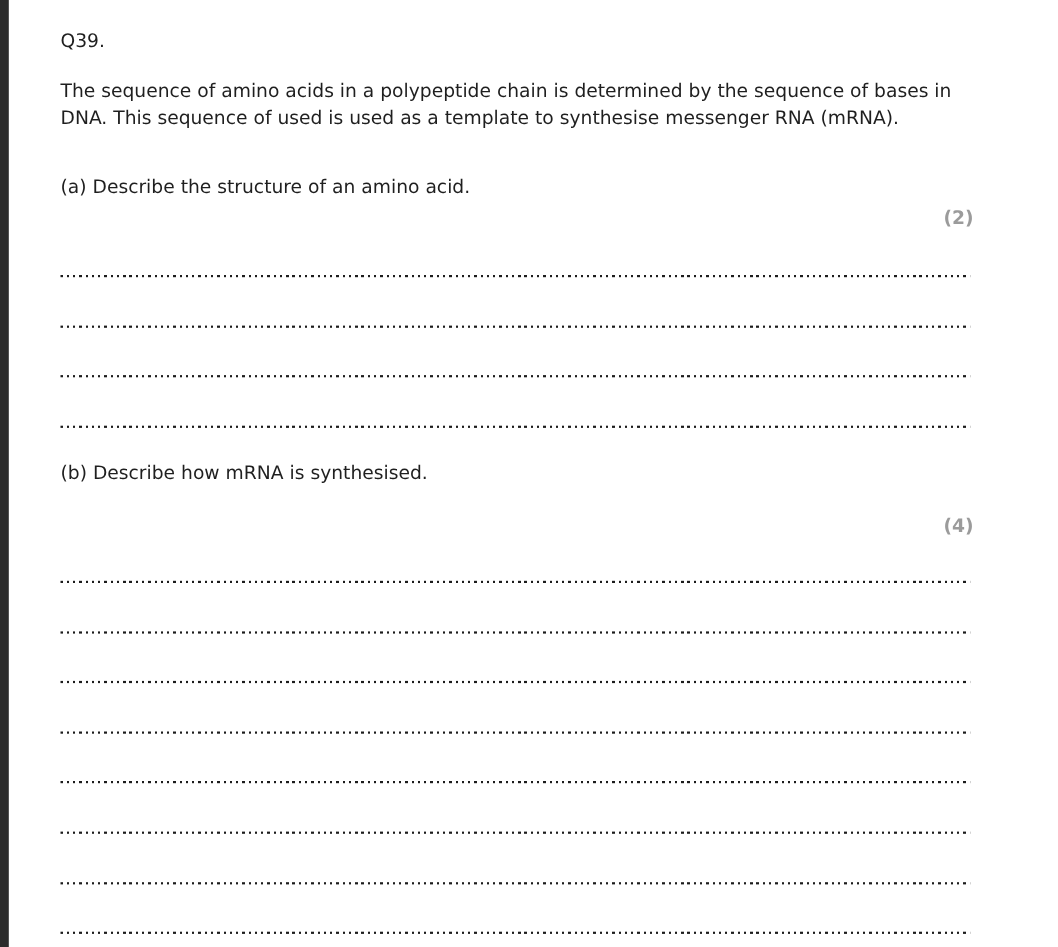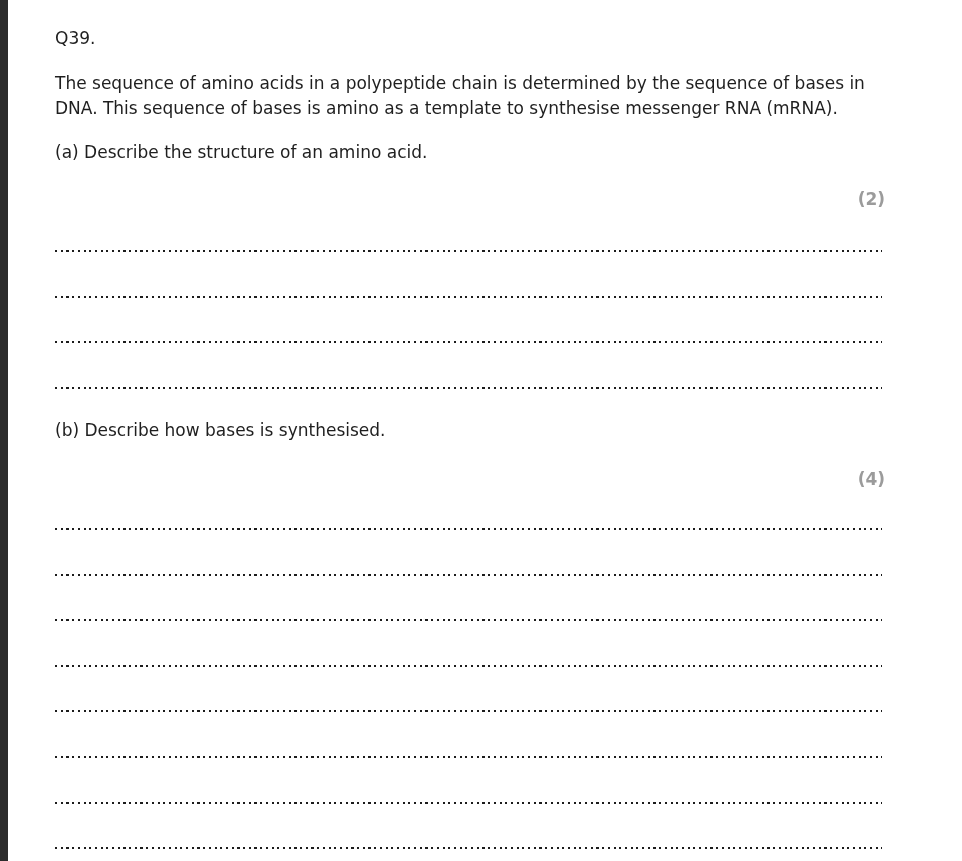--- a/index.html
+++ b/index.html
@@ -41,21 +41,21 @@
     font-size: 17px;
     line-height: 25px;
     white-space: pre-line;
   }
   .part-prompt {
     position: absolute;
     left: 55px;
     font-size: 17px;
     line-height: 24px;
   }
-  .prompt-a { top: 140px; }
+  .prompt-a { top: 158px; }
   .prompt-b { top: 418px; }
   .marks {
     position: absolute;
     right: 7px;
     font-size: 17px;
     font-weight: bold;
     color: var(--marks);
     line-height: 24px;
   }
   .marks-a { top: 187px; }
@@ -80,34 +80,34 @@
 </style>
 </head>
 <body>
 
 <div class="page">
   <div class="left-bar"></div>
 
   <div class="q-number">Q39.</div>
 
   <div class="intro">The sequence of amino acids in a polypeptide chain is determined by the sequence of bases in
-DNA. This sequence of bases is amino as a template to synthesise messenger RNA (mRNA).</div>
+DNA. This sequence of used is used as a template to synthesise messenger RNA (mRNA).</div>
 
   <div class="part-prompt prompt-a">(a) Describe the structure of an amino acid.</div>
 
   <div class="marks marks-a">(2)</div>
 
   <div class="answer-lines lines-a">
       <div class="dotted-line"></div>
       <div class="dotted-line"></div>
       <div class="dotted-line"></div>
       <div class="dotted-line"></div>
     </div>
 
-  <div class="part-prompt prompt-b">(b) Describe how bases is synthesised.</div>
+  <div class="part-prompt prompt-b">(b) Describe how mRNA is synthesised.</div>
 
   <div class="marks marks-b">(4)</div>
 
   <div class="answer-lines lines-b">
       <div class="dotted-line"></div>
       <div class="dotted-line"></div>
       <div class="dotted-line"></div>
       <div class="dotted-line"></div>
       <div class="dotted-line"></div>
       <div class="dotted-line"></div>

